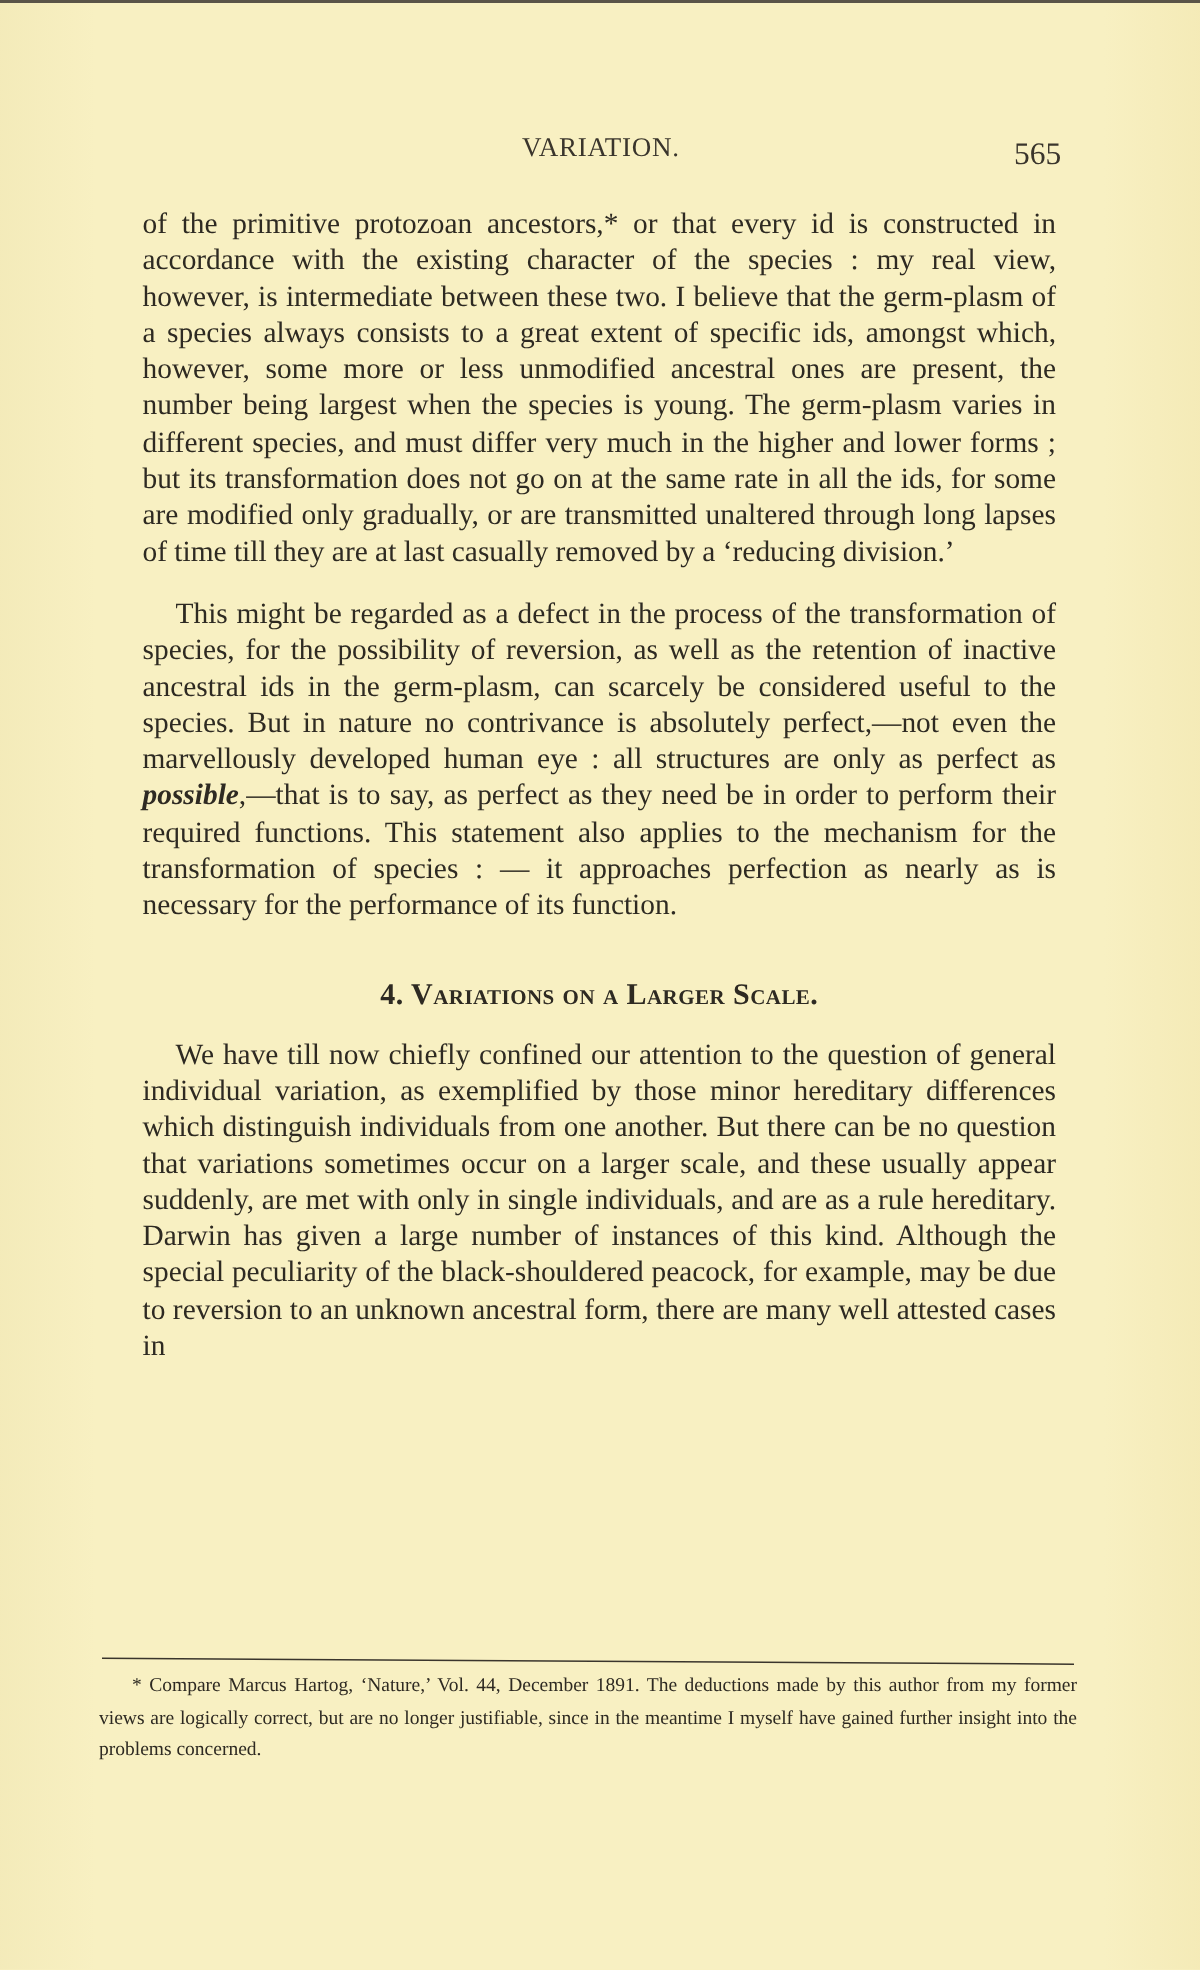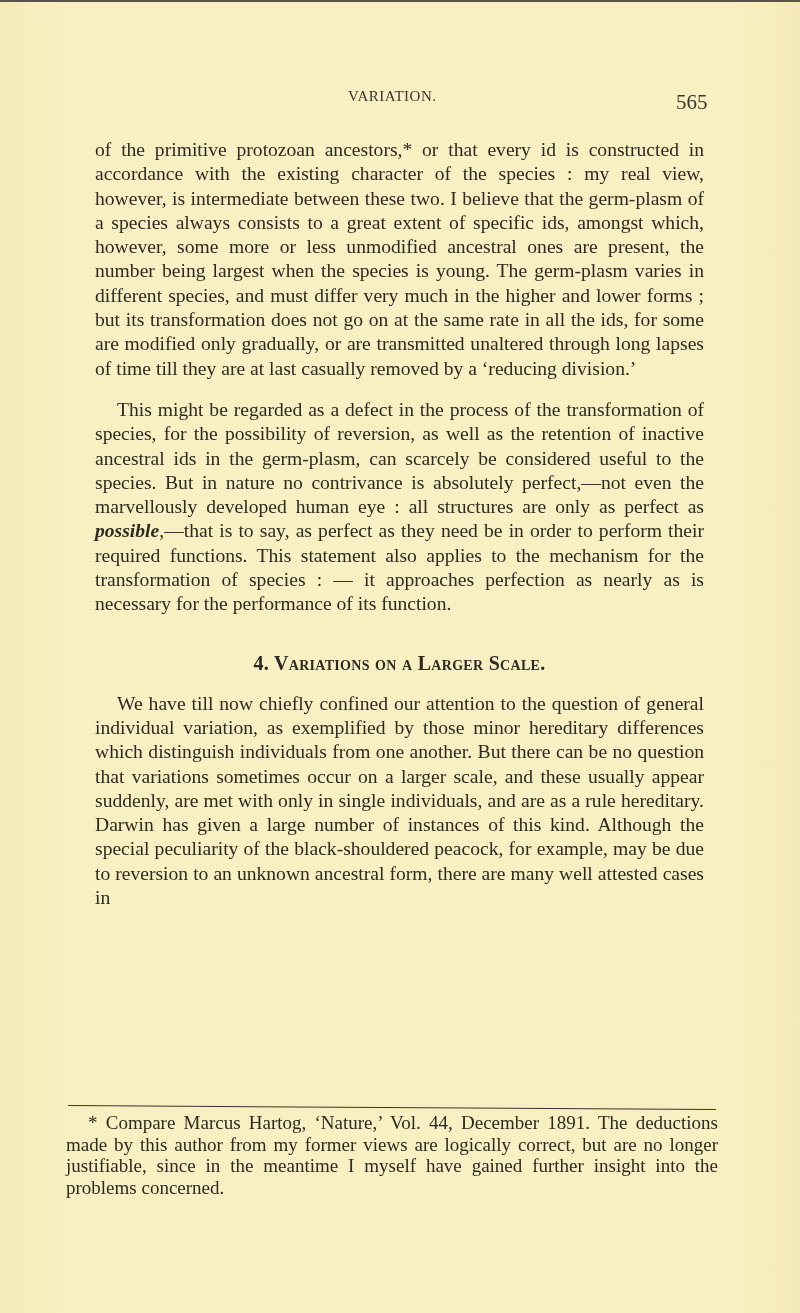--- a/index.html
+++ b/index.html
@@ -32,21 +32,21 @@
       position: absolute;
       top: 88px;
       left: 0;
       width: 800px;
       height: 24px;
     }
     .running-title {
       position: absolute;
       left: 348px;
       top: 0;
-      font-size: 15px;
+      font-size: 18px;
       letter-spacing: 0.5px;
       color: #3a352c;
     }
     .page-number {
       position: absolute;
       left: 676px;
       top: 2px;
       font-size: 21px;
       color: #3a352c;
     }
@@ -91,21 +91,21 @@
       height: 1px;
       background: #3a352c;
       transform: rotate(0.35deg);
       transform-origin: left center;
     }
     .footnote {
       position: absolute;
       left: 66px;
       top: 1112px;
       width: 652px;
-      font-size: 19px;
+      font-size: 13px;
       line-height: 21.5px;
       text-align: justify;
       color: #2e2a22;
     }
     .footnote p { margin: 0; text-indent: 22px; }
   </style>
 </head>
 <body>
 
 <div class="page">

